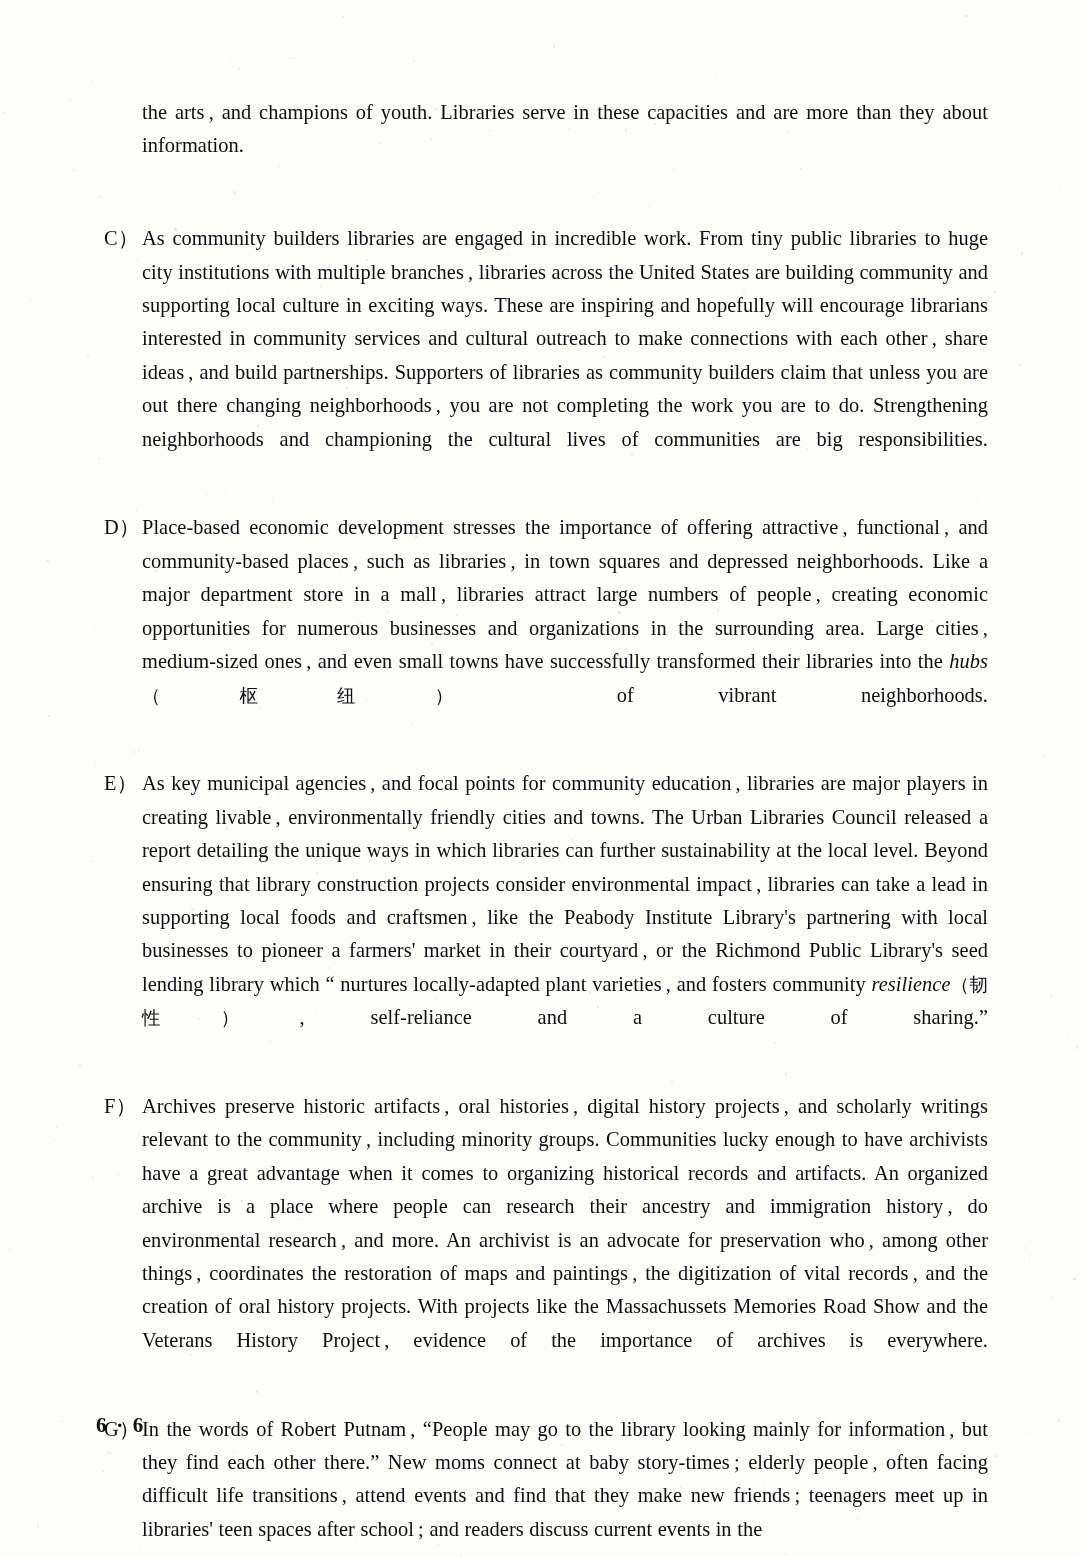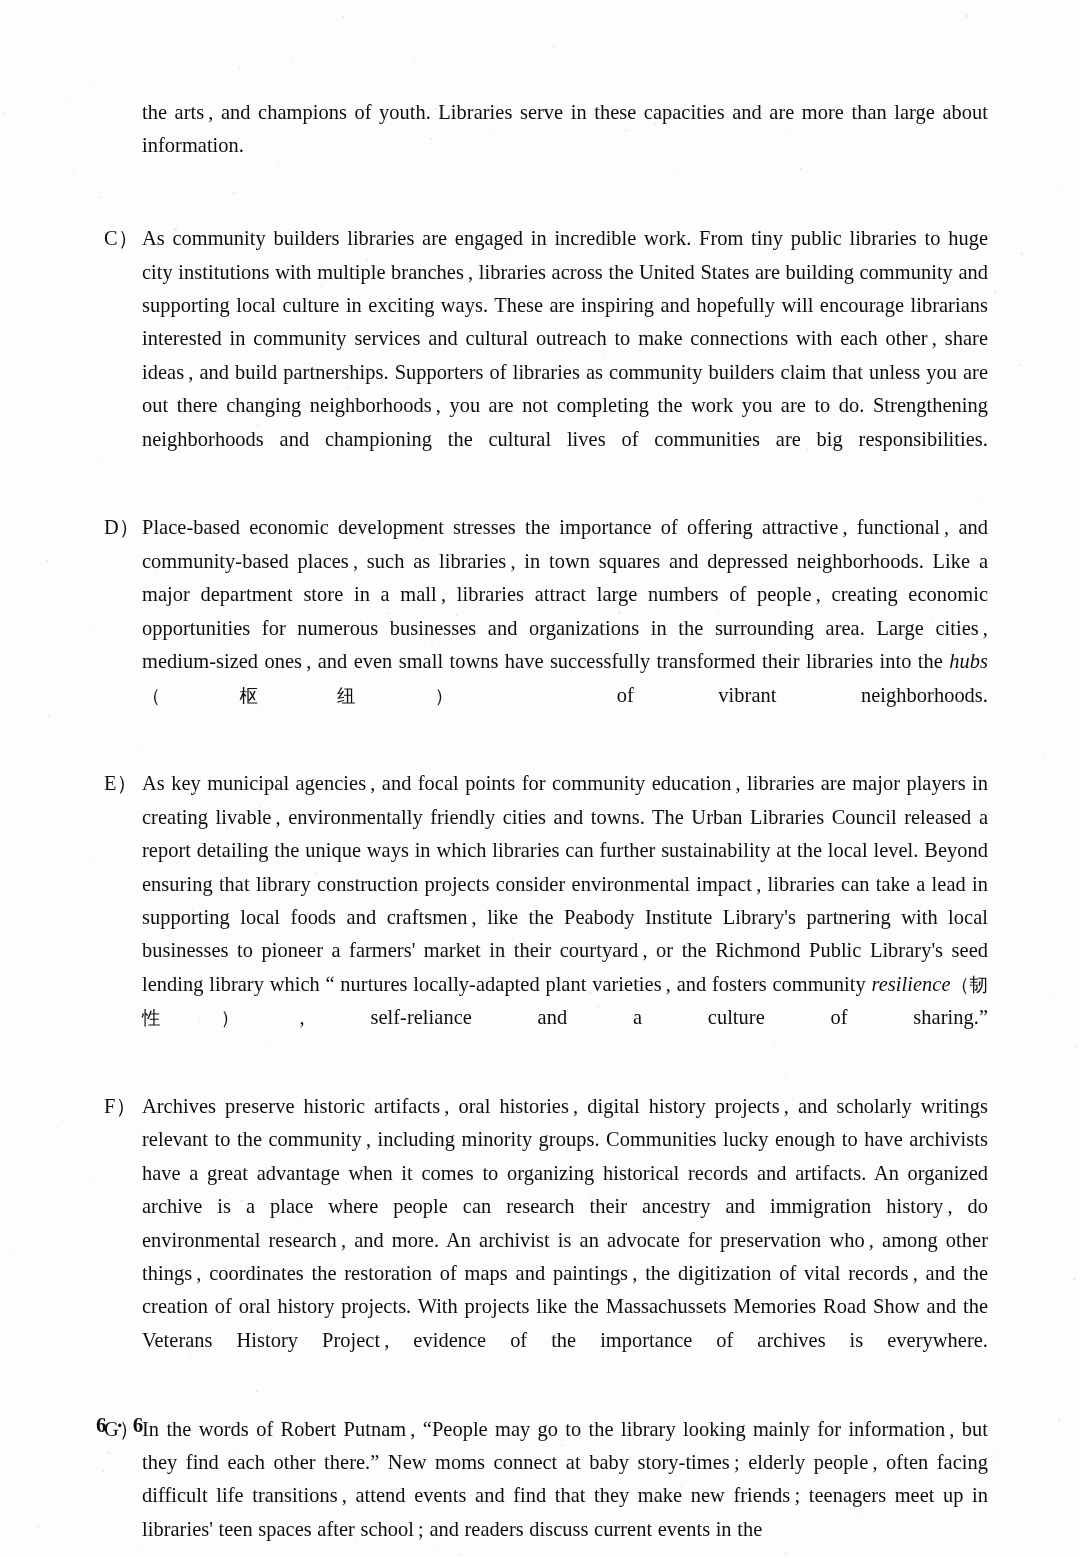--- a/index.html
+++ b/index.html
@@ -515,21 +515,21 @@
       <i style="left:830.6px;top:228.7px;width:0.75px;height:0.75px;opacity:0.32"></i>
       <i style="left:338.5px;top:569.1px;width:2.29px;height:2.29px;opacity:0.25"></i>
       <i style="left:712.0px;top:1273.6px;width:1.28px;height:1.28px;opacity:0.19"></i>
       <i style="left:324.9px;top:968.2px;width:1.32px;height:1.32px;opacity:0.21"></i>
     </div>
 
   <div id="content">
 
     <p class="para cont">
       <span class="marker"></span>
-      <span class="body">the arts , and champions of youth. Libraries serve in these capacities and are more than large about information.</span>
+      <span class="body">the arts , and champions of youth. Libraries serve in these capacities and are more than they about information.</span>
     </p>
 
     <p class="para">
       <span class="marker">C）</span>
       <span class="body">As community builders libraries are engaged in incredible work. From tiny public libraries to huge city institutions with multiple branches , libraries across the United States are building community and supporting local culture in exciting ways. These are inspiring and hopefully will encourage librarians interested in community services and cultural outreach to make connections with each other , share ideas , and build partnerships. Supporters of libraries as community builders claim that unless you are out there changing neighborhoods , you are not completing the work you are to do. Strengthening neighborhoods and championing the cultural lives of communities are big responsibilities.</span>
     </p>
 
     <p class="para">
       <span class="marker">D）</span>
       <span class="body"><span>Place-based economic development stresses the importance of offering attractive , functional , and community-based places , such as libraries , in town squares and depressed neighborhoods. Like a major department store in a mall , libraries attract large numbers of people , creating economic opportunities for numerous businesses and organizations in the surrounding area. Large cities , medium-sized ones , and even small towns have successfully transformed their libraries into the </span><span class="it">hubs</span><span class="cjk">（枢纽）</span><span> of vibrant neighborhoods.</span></span>

